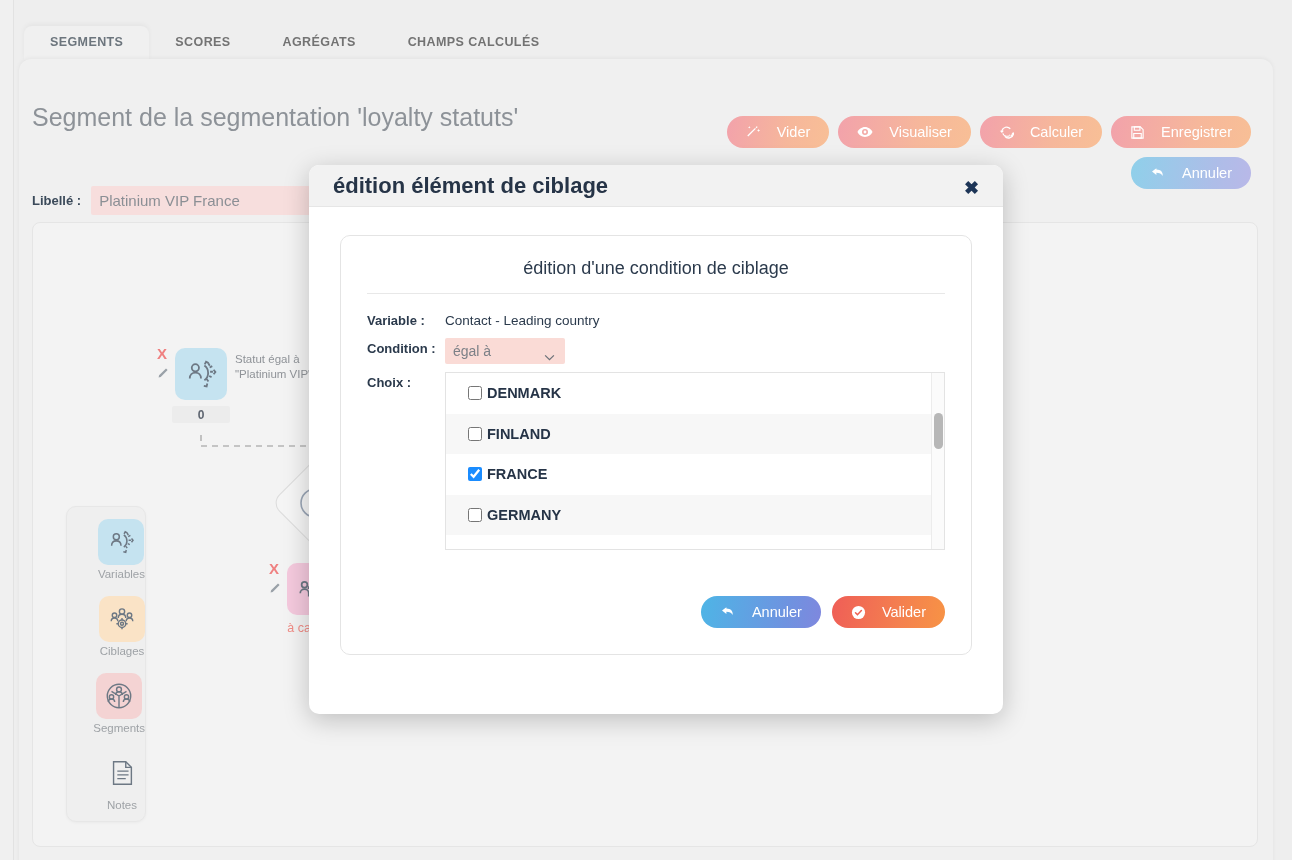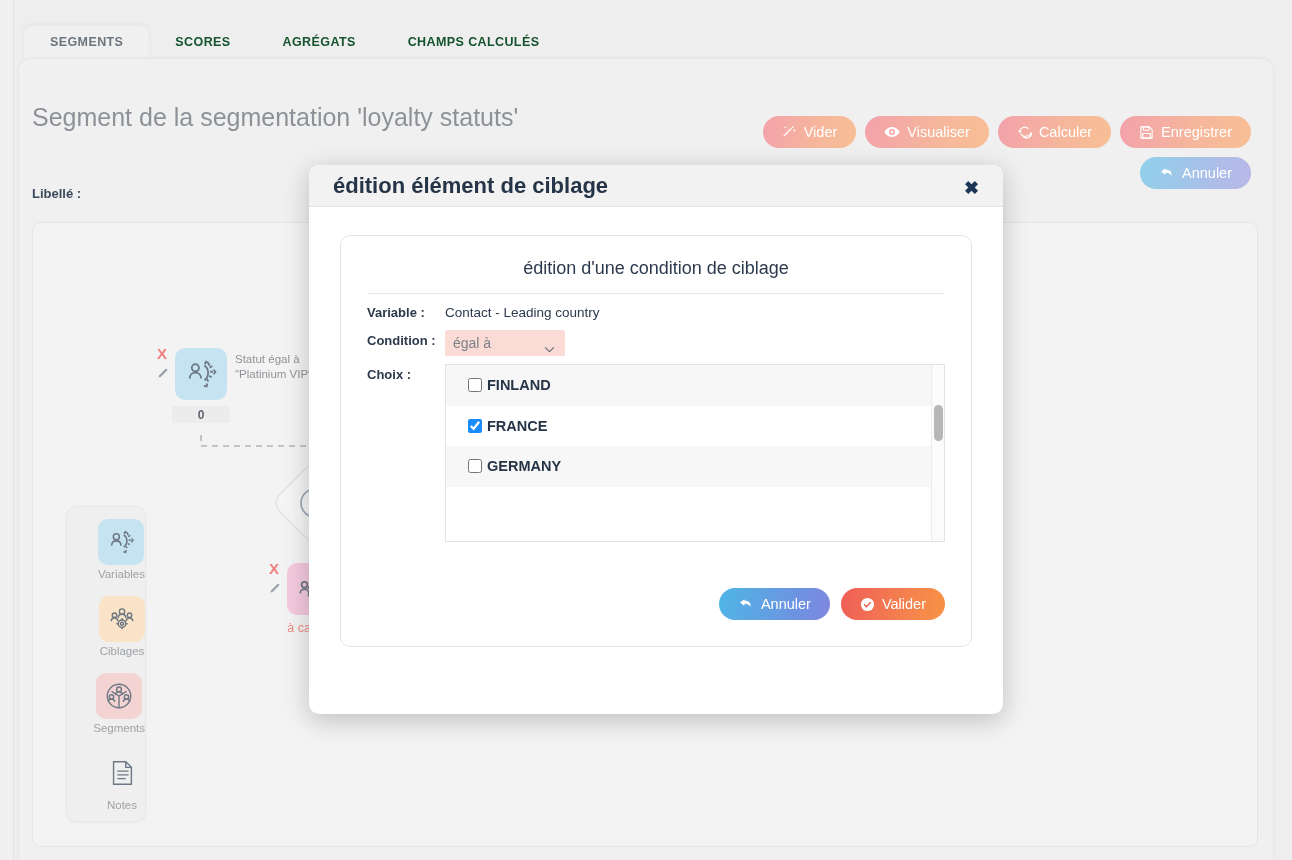--- a/index.html
+++ b/index.html
@@ -29,21 +29,21 @@
   .tabbar {
     position: absolute; left: 24px; top: 18px;
     height: 42px;
     display: flex; align-items: flex-end;
   }
   .tab {
     padding: 10px 26px 12px 26px;
     font-size: 12.5px;
     font-weight: bold;
     letter-spacing: .4px;
-    color: #14532d;
+    color: #737373;
     cursor: pointer;
     border-radius: 8px 8px 0 0;
     line-height: 1;
   }
   .tab.active {
     background: #f0f0f0;
     color: #6c757d;
     box-shadow: 0 -2px 5px rgba(0,0,0,.045);
   }
 
@@ -79,21 +79,21 @@
   }
   .btn {
     border: none;
     border-radius: 40px;
     color: #fff;
     font-size: 14.5px;
     font-family: "Liberation Sans", sans-serif;
     padding: 7px 19px;
     display: inline-flex;
     align-items: center;
-    gap: 7px;
+    gap: 16px;
     cursor: pointer;
     line-height: 1.25;
     white-space: nowrap;
   }
   .btn .bi { display:inline-flex; align-items:center; }
   .btn-pink  { background: linear-gradient(100deg, #f2a2ab 0%, #f6b79b 60%, #f8bf96 100%); }
   .btn-blue  { background: linear-gradient(100deg, #8fd0ea 0%, #aebde8 70%, #b9b8e8 100%); }
   .btn-red   { background: linear-gradient(100deg, #ef5e57 0%, #f4804f 60%, #f79345 100%); }
   .btn-cyan  { background: linear-gradient(100deg, #4eb5e6 0%, #6e93e0 70%, #7f87de 100%); }
 
@@ -251,21 +251,21 @@
     text-align: center;
     font-size: 18px;
     color: #2b3a4c;
     padding-bottom: 14px;
     border-bottom: 1px solid #e8e8e8;
   }
 
   .frow {
     display: flex;
     align-items: flex-start;
-    margin-top: 8px;
+    margin-top: 16px;
   }
   .flabel {
     width: 78px;
     flex: none;
     font-size: 13px;
     font-weight: bold;
     color: #2b3a4c;
     padding-top: 3px;
   }
   .fvalue {
@@ -396,20 +396,21 @@
           <svg width="16" height="16" viewBox="0 0 16 16" fill="#fff">
               <path d="M6.4 3.2L2 6.6l4.4 3.4V7.7c3 0 5 1 6.3 3.4.3-3.9-1.8-6.3-6.3-6.5V3.2z"></path>
             </svg>
         </span>
         <span>Annuler</span>
       </button>
     </div>
 
     <div class="libelle-row">
       <span class="libelle-label">Libellé :</span>
+      <input class="libelle-input" type="text" value="Platinium VIP France" placeholder="Platinium VIP France" style="">
     </div>
 
     <div class="canvas">
 
       <div class="palette">
         <div class="ptool">
           <div class="pic" style="background:#c5e3f0">
             <svg width="30" height="30" viewBox="0 0 32 32" fill="none" stroke="#6d7884" stroke-width="1.6">
               <circle cx="11" cy="10.5" r="3.2"></circle>
               <path d="M6 20c0-3.2 2.2-5.2 5-5.2s5 2 5 5.2"></path>
@@ -548,20 +549,24 @@
               <svg width="11" height="7" viewBox="0 0 12 8" fill="none" stroke="#6c7178" stroke-width="1.4">
                   <path d="M1 1.5L6 6.5L11 1.5"></path>
                 </svg>
             </span>
           </div>
         </div>
 
         <div class="frow" style="margin-top:8px;">
           <div class="flabel">Choix :</div>
           <div class="choices">
+            <div class="choice-row">
+              <input type="checkbox" style="">
+              <span>DENMARK</span>
+            </div>
             <div class="choice-row alt">
               <input type="checkbox" style="">
               <span>FINLAND</span>
             </div>
             <div class="choice-row">
               <input type="checkbox" checked="" style="">
               <span>FRANCE</span>
             </div>
             <div class="choice-row alt">
               <input type="checkbox" style="">

